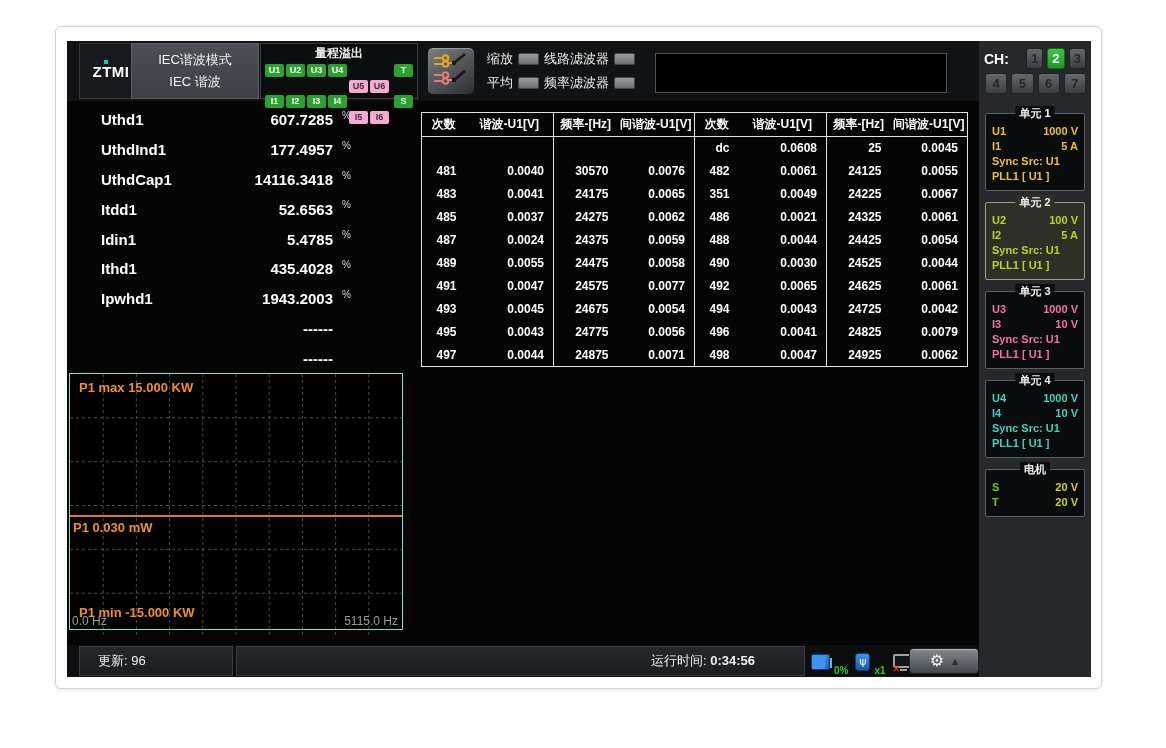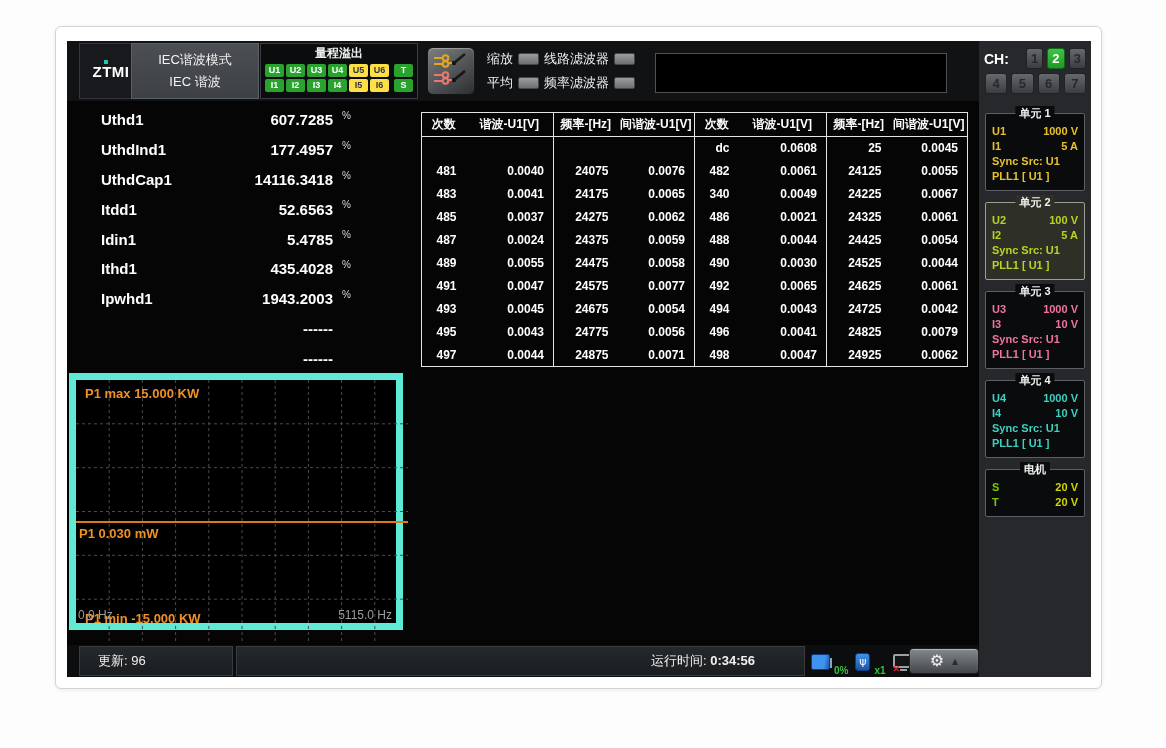--- a/index.html
+++ b/index.html
@@ -16,21 +16,21 @@
   .logo-box .ldot { position:absolute; left:24px; top:16px; width:4px; height:4px; background:#1ec8b4; }
   .mode-box { position:absolute; left:64px; top:2px; width:128px; height:56px;
               background:linear-gradient(#4b4e53,#3d4045); border:1px solid #5c6064; color:#f2f2f2;
               font-size:13px; text-align:center; display:flex; flex-direction:column; justify-content:center; gap:4px; }
   .overflow-box { position:absolute; left:193px; top:2px; width:158px; height:56px; background:#0b0c0d;
                   border:1px solid #3a3e42; text-align:center; }
   .ovf-title { color:#f0f0f0; font-size:12px; font-weight:bold; margin-top:1px; }
   .ovf-row { display:flex; justify-content:center; gap:2px; margin-top:2px; }
   .ind { width:19px; height:13px; font-size:9px; font-weight:bold; border-radius:2px; line-height:13px; }
   .ind.on  { background:#2aa32e; color:#fff; }
-  .ind.off { background:#fde047; color:#33363b; }
+  .ind.off { background:#f9a8d4; color:#33363b;margin-top:16px; }
   .ind.gap { margin-left:3px; }
   .switch-btn { position:absolute; left:360px; top:6px; width:48px; height:48px; border-radius:6px;
                 background:linear-gradient(145deg,#7c7f82,#2c2f32); border:1px solid #131517;
                 box-shadow:inset 0 1px 1px rgba(255,255,255,.35); cursor:pointer; padding:0; }
   .toggles { position:absolute; left:420px; top:9px; width:165px; height:42px; display:flex;
              flex-direction:column; justify-content:space-between; }
   .trow { display:flex; align-items:center; gap:5px; }
   .tlabel { color:#f0f0f0; font-size:13px; white-space:nowrap; }
   .tbox { width:21px; height:12px; background:linear-gradient(#9a9da0,#6e7174); border:1px solid #44474a;
           border-radius:2px; cursor:pointer; }
@@ -45,21 +45,21 @@
   .munit  { color:#d8d8d8; font-size:10px; padding-left:9px; align-self:start; padding-top:5px; }
 
   
   .htable { position:absolute; left:354px; top:71px; width:546px; border-collapse:collapse; table-layout:fixed;
             border:1px solid #e4e4e4; color:#fff; }
   .htable th { font-size:12px; font-weight:bold; height:24px; border-bottom:1px solid #e4e4e4; }
   .htable td { font-size:12px; font-weight:bold; height:23px; text-align:right; padding-right:9px; }
   .htable .gsep { border-right:1px solid #e4e4e4; }
 
   
-  .chart { position:absolute; left:2px; top:332px; width:334px; height:257px; border:7px solid #5eead4; background:#000; }
+  .chart { position:absolute; left:2px; top:332px; width:334px; height:257px; border:1px solid #5eead4; background:#000; }
   .chart svg { position:absolute; left:0; top:0; }
   .clab { position:absolute; color:#ef9025; font-size:13px; font-weight:bold; white-space:nowrap; }
   .clab-max { left:9px; top:6px; }
   .clab-line { left:3px; top:146px; }
   .clab-min { left:9px; top:231px; }
   .xlab { position:absolute; bottom:1px; color:#9c9c9c; font-size:12px; }
   .xlab-start { left:2px; } .xlab-end { right:4px; }
 
   
   .statusbar { position:absolute; left:0; top:604px; width:912px; height:32px; background:#0c0d0e; }
@@ -258,33 +258,33 @@
             <td></td>
             <td class="gsep"></td>
             <td>dc</td>
             <td class="gsep">0.0608</td>
             <td>25</td>
             <td>0.0045</td>
           </tr>
           <tr>
             <td>481</td>
             <td class="gsep">0.0040</td>
-            <td>24075</td>
+            <td>30570</td>
             <td class="gsep">0.0076</td>
             <td>482</td>
             <td class="gsep">0.0061</td>
             <td>24125</td>
             <td>0.0055</td>
           </tr>
           <tr>
             <td>483</td>
             <td class="gsep">0.0041</td>
             <td>24175</td>
             <td class="gsep">0.0065</td>
-            <td>340</td>
+            <td>351</td>
             <td class="gsep">0.0049</td>
             <td>24225</td>
             <td>0.0067</td>
           </tr>
           <tr>
             <td>485</td>
             <td class="gsep">0.0037</td>
             <td>24275</td>
             <td class="gsep">0.0062</td>
             <td>486</td>

